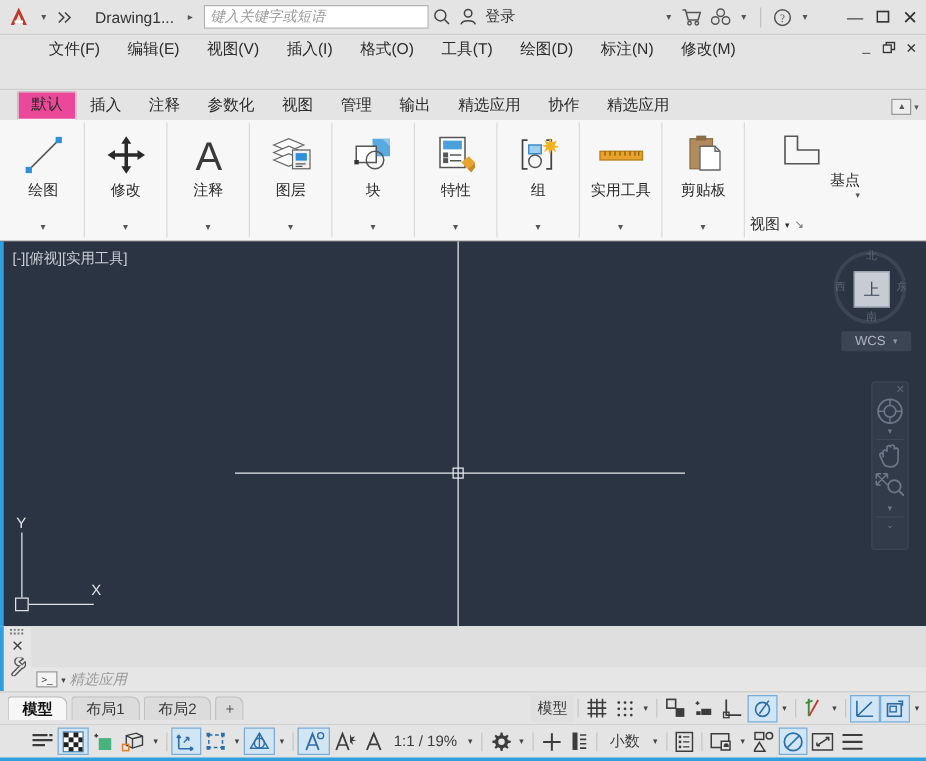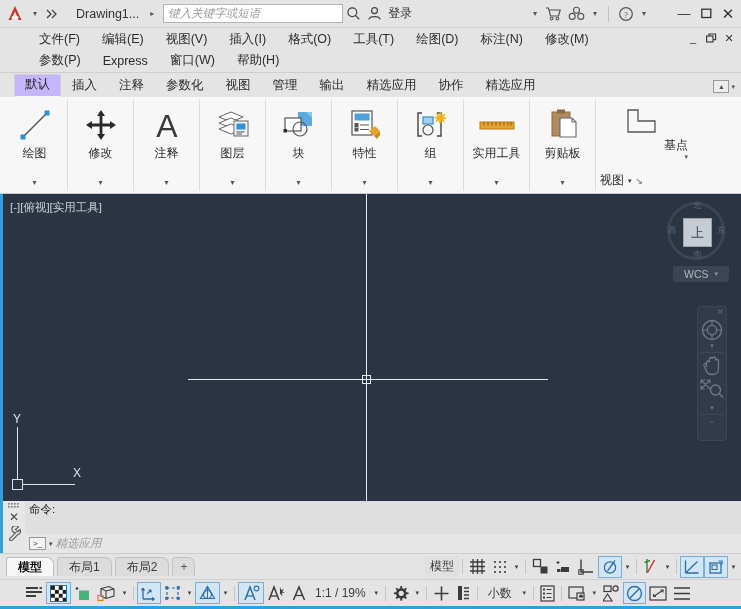--- a/index.html
+++ b/index.html
@@ -123,21 +123,21 @@
     position: relative;
   }
   .rtab {
     font-size: 12.5px;
     color: #2b2b2b;
     padding: 3px 11px 4px 11px;
     white-space: nowrap;
     line-height: 15px;
   }
   .rtab.active {
-    background: #c4b5fd;
+    background: #ec4899;
     border: 1px solid #d2d2d2;
     border-bottom: 1px solid #f7f7f7;
     padding: 2px 10px 4px 10px;
   }
   .ribbon-minimize {
     position: absolute;
     right: 6px; bottom: 4px;
     display: flex; align-items: center; gap: 2px;
   }
   .min-box {
@@ -501,26 +501,20 @@
     <div class="menurow">
       <div class="menu-item">文件(F)</div>
       <div class="menu-item">编辑(E)</div>
       <div class="menu-item">视图(V)</div>
       <div class="menu-item">插入(I)</div>
       <div class="menu-item">格式(O)</div>
       <div class="menu-item">工具(T)</div>
       <div class="menu-item">绘图(D)</div>
       <div class="menu-item">标注(N)</div>
       <div class="menu-item">修改(M)</div>
-    </div>
-    <div class="menurow">
-      <div class="menu-item">参数(P)</div>
-      <div class="menu-item">Express</div>
-      <div class="menu-item">窗口(W)</div>
-      <div class="menu-item">帮助(H)</div>
     </div>
     <div class="mini-wins">
       <div class="mini-win">_</div>
       <div class="mini-win">
         <svg width="11" height="11" viewBox="0 0 11 11">
             <rect x="0.6" y="3" width="6.4" height="6" stroke="#333" stroke-width="1.1" fill="none"></rect>
             <path d="M3 3 L3 1 L9.6 1 L9.6 6.6 L7.4 6.6" stroke="#333" stroke-width="1.1" fill="none"></path>
           </svg>
       </div>
       <div class="mini-win">✕</div>
@@ -755,21 +749,20 @@
       </div>
       <div class="cmd-x">✕</div>
       <div class="cmd-wrench">
         <svg width="14" height="15" viewBox="0 0 14 15">
             <path d="M11.5 1.2 A3.6 3.6 0 1 0 8.6 6.8 L3 12.4 A1.4 1.4 0 0 0 5 14.4 L10.6 8.8 A3.6 3.6 0 0 0 13 3.5 L10.8 5.7 L8.4 3.3 Z" fill="none" stroke="#555" stroke-width="1.1"></path>
           </svg>
       </div>
     </div>
     <div class="cmd-body">
       <div class="cmd-hist">
-        <div>命令:</div>
       </div>
       <div class="cmd-input-row">
         <div class="cmd-prompt-ic">&gt;_</div>
         <div style="font-size:7px;color:#444;">▾</div>
         <div class="cmd-ph">精选应用</div>
       </div>
     </div>
   </div>
 
   <div class="tabbar">

